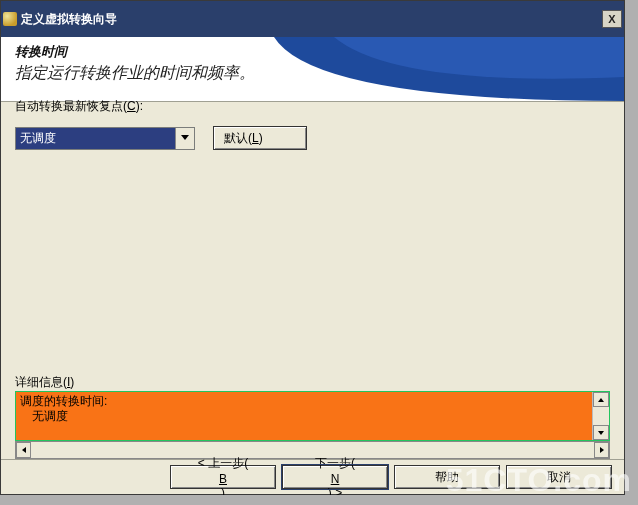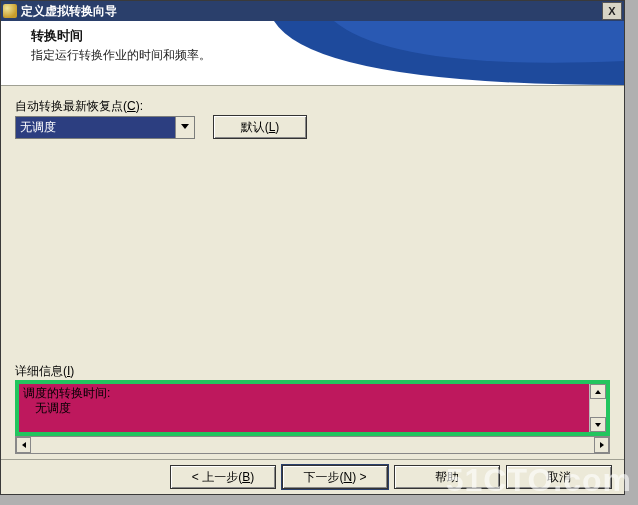--- a/index.html
+++ b/index.html
@@ -12,21 +12,21 @@
   }
   .window {
     width: 625px;
     height: 495px;
     background: #ece9d8;
     border: 1px solid #3a3a3a;
     position: relative;
     box-sizing: border-box;
   }
   .titlebar {
-    height: 20px;
+    height: 36px;
     background: #2a3f6b;
     display: flex;
     align-items: center;
     color: #fff;
     padding: 0 2px;
   }
   .title-icon {
     width: 14px; height: 14px;
     margin-right: 4px;
     background: radial-gradient(circle at 30% 30%, #efe59a, #c99d2b 70%);
@@ -50,32 +50,33 @@
   }
   .header-area {
     position: relative;
     height: 64px;
     background: #fff;
     border-bottom: 1px solid #a0a093;
     overflow: hidden;
   }
   .header-texts {
     position: absolute;
-    left: 30px;
+    left: 14px;
     top: 6px;
     z-index: 2;
+    font-style: italic;
   }
   .header-title {
     font-weight: bold;
     font-size: 13px;
     color: #111;
     margin-bottom: 2px;
   }
   .header-sub {
-    font-size: 12px;
+    font-size: 16px;
     color: #222;
   }
   .header-curve {
     position: absolute;
     top: 0; right: 0;
     width: 350px;
     height: 64px;
     z-index: 1;
   }
   .main-area {
@@ -83,21 +84,21 @@
     top: 85px;
     left: 0;
     right: 0;
     bottom: 34px;
     padding: 12px 14px 0 14px;
     box-sizing: border-box;
   }
   .lbl {
     font-size: 12px;
     color: #000;
-    margin-bottom: 0;
+    margin-bottom: 11px;
   }
   .row1 {
     display: flex;
     align-items: center;
     gap: 18px;
     margin-bottom: 6px;
   }
   .combo {
     width: 178px;
     height: 21px;
@@ -120,34 +121,34 @@
     display:flex; align-items:center; justify-content:center;
   }
   .win-btn {
     height: 22px;
     min-width: 72px;
     padding: 0 10px;
     background: #ece9d8;
     border: 1px solid #333;
     box-shadow: inset 1px 1px 0 #fff, inset -1px -1px 0 #888;
     font-size: 12px;
-    display:flex; align-items:center; justify-content:center;
+    display:flex; align-items:center; 
     cursor: pointer;
   }
   .spacer {
     height: 218px;
   }
   .details-label {
     font-size: 12px;
     margin-bottom: 0;
   }
   .details-box {
     height: 48px;
-    border: 4px solid #22c55e;
-    background: #be185d;
+    border: 1px solid #22c55e;
+    background: #f97316;
     display:flex;
   }
   .details-content {
     flex: 1;
     padding: 2px 4px;
     font-size: 12px;
     line-height: 15px;
     overflow: hidden;
   }
   .details-scroll {
@@ -196,20 +197,21 @@
   .nav-btn {
     height: 22px;
     min-width: 88px;
     padding: 0 8px;
     background: #ece9d8;
     border: 1px solid #333;
     box-shadow: inset 1px 1px 0 #fff, inset -1px -1px 0 #888;
     font-size: 12px;
     display:flex; align-items:center; justify-content:center;
     cursor: pointer;
+    flex-direction: column;
   }
   .nav-btn.default {
     outline: 1px solid #2a3f6b;
     justify-content: center;
   }
   .u { text-decoration: underline; }
 
   .watermark {
     position: absolute;
     right: 6px;

